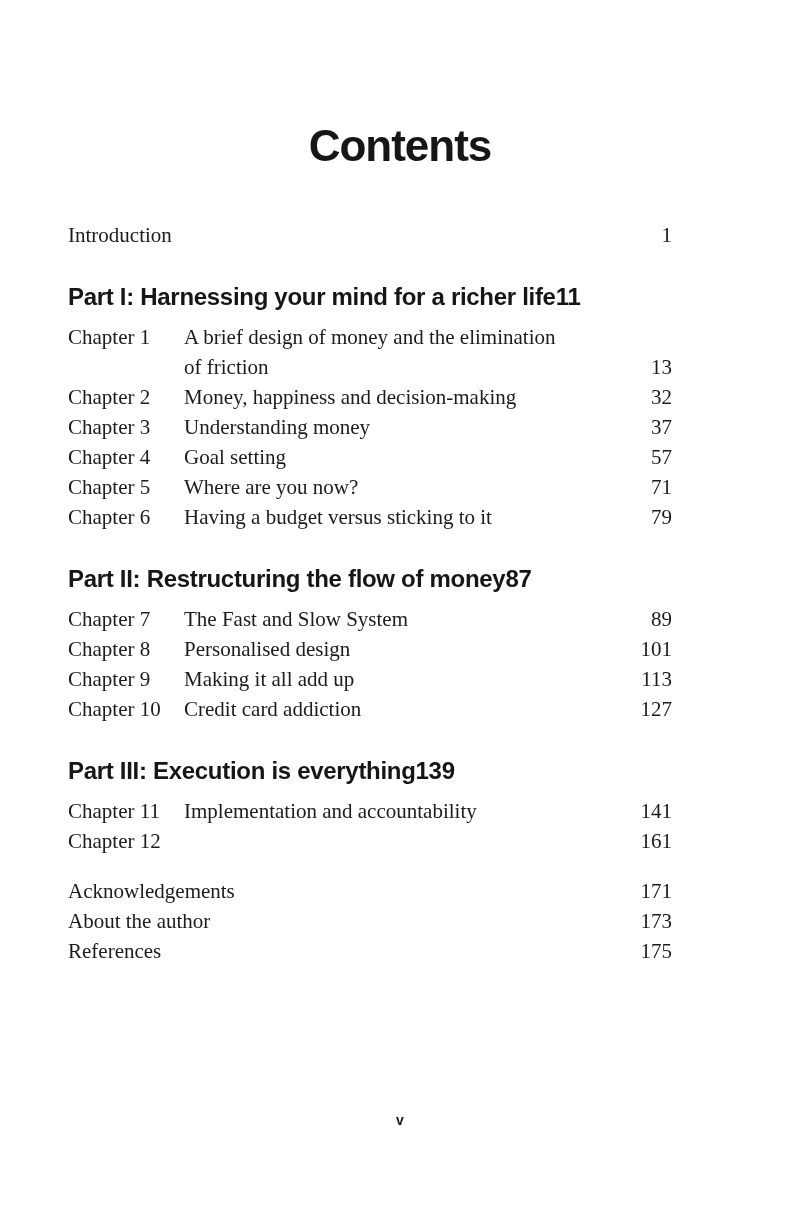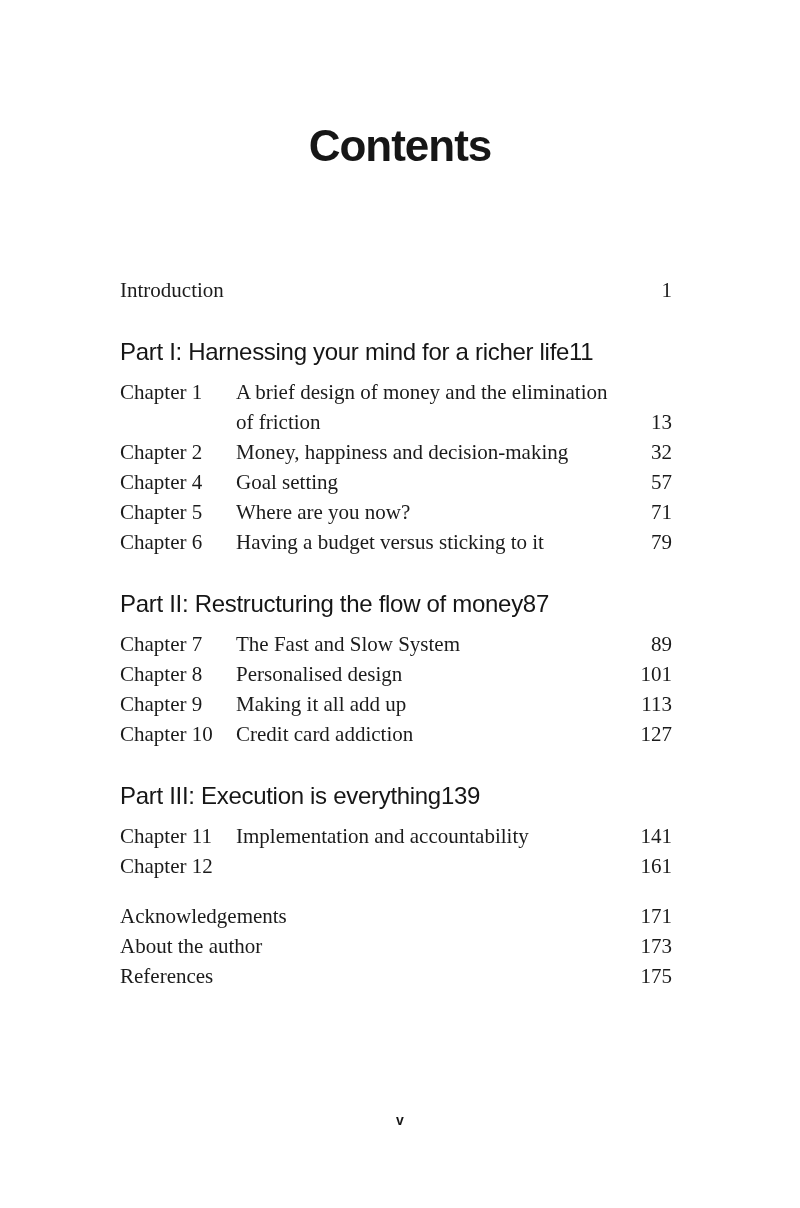--- a/index.html
+++ b/index.html
@@ -19,38 +19,38 @@
     padding-top: 120px;
     text-align: center;
     font-family: "Liberation Sans", sans-serif;
     font-weight: 800;
     font-size: 44px;
     line-height: 52px;
     letter-spacing: -1px;
     color: #161616;
   }
   .toc {
-    margin-top: 103px;
-    padding-left: 120px;
+    margin-top: 48px;
+    padding-left: 68px;
     padding-right: 128px;
     font-size: 21px;
     line-height: 30px;
   }
   .row {
     display: flex;
   }
   .row .pageno {
     margin-left: auto;
     text-align: right;
     align-self: flex-end;
   }
   .part-heading {
     display: flex;
     font-family: "Liberation Sans", sans-serif;
-    font-weight: 400;
+    font-weight: 700;
     font-size: 24px;
     line-height: 34px;
     letter-spacing: -0.3px;
     color: #161616;
     margin-top: 30px;
     margin-bottom: 8px;
   }
   .chapter-row {
     display: flex;
   }
@@ -106,20 +106,25 @@
     </span>
     <span class="pageno">13</span>
   </div>
 
   <div class="chapter-row">
     <span class="ch-num">Chapter 2</span>
     <span class="ch-title">Money, happiness and decision-making</span>
     <span class="pageno">32</span>
   </div>
 
+  <div class="chapter-row">
+    <span class="ch-num">Chapter 3</span>
+    <span class="ch-title">Understanding money</span>
+    <span class="pageno">37</span>
+  </div>
 
   <div class="chapter-row">
     <span class="ch-num">Chapter 4</span>
     <span class="ch-title">Goal setting</span>
     <span class="pageno">57</span>
   </div>
 
   <div class="chapter-row">
     <span class="ch-num">Chapter 5</span>
     <span class="ch-title">Where are you now?</span>

